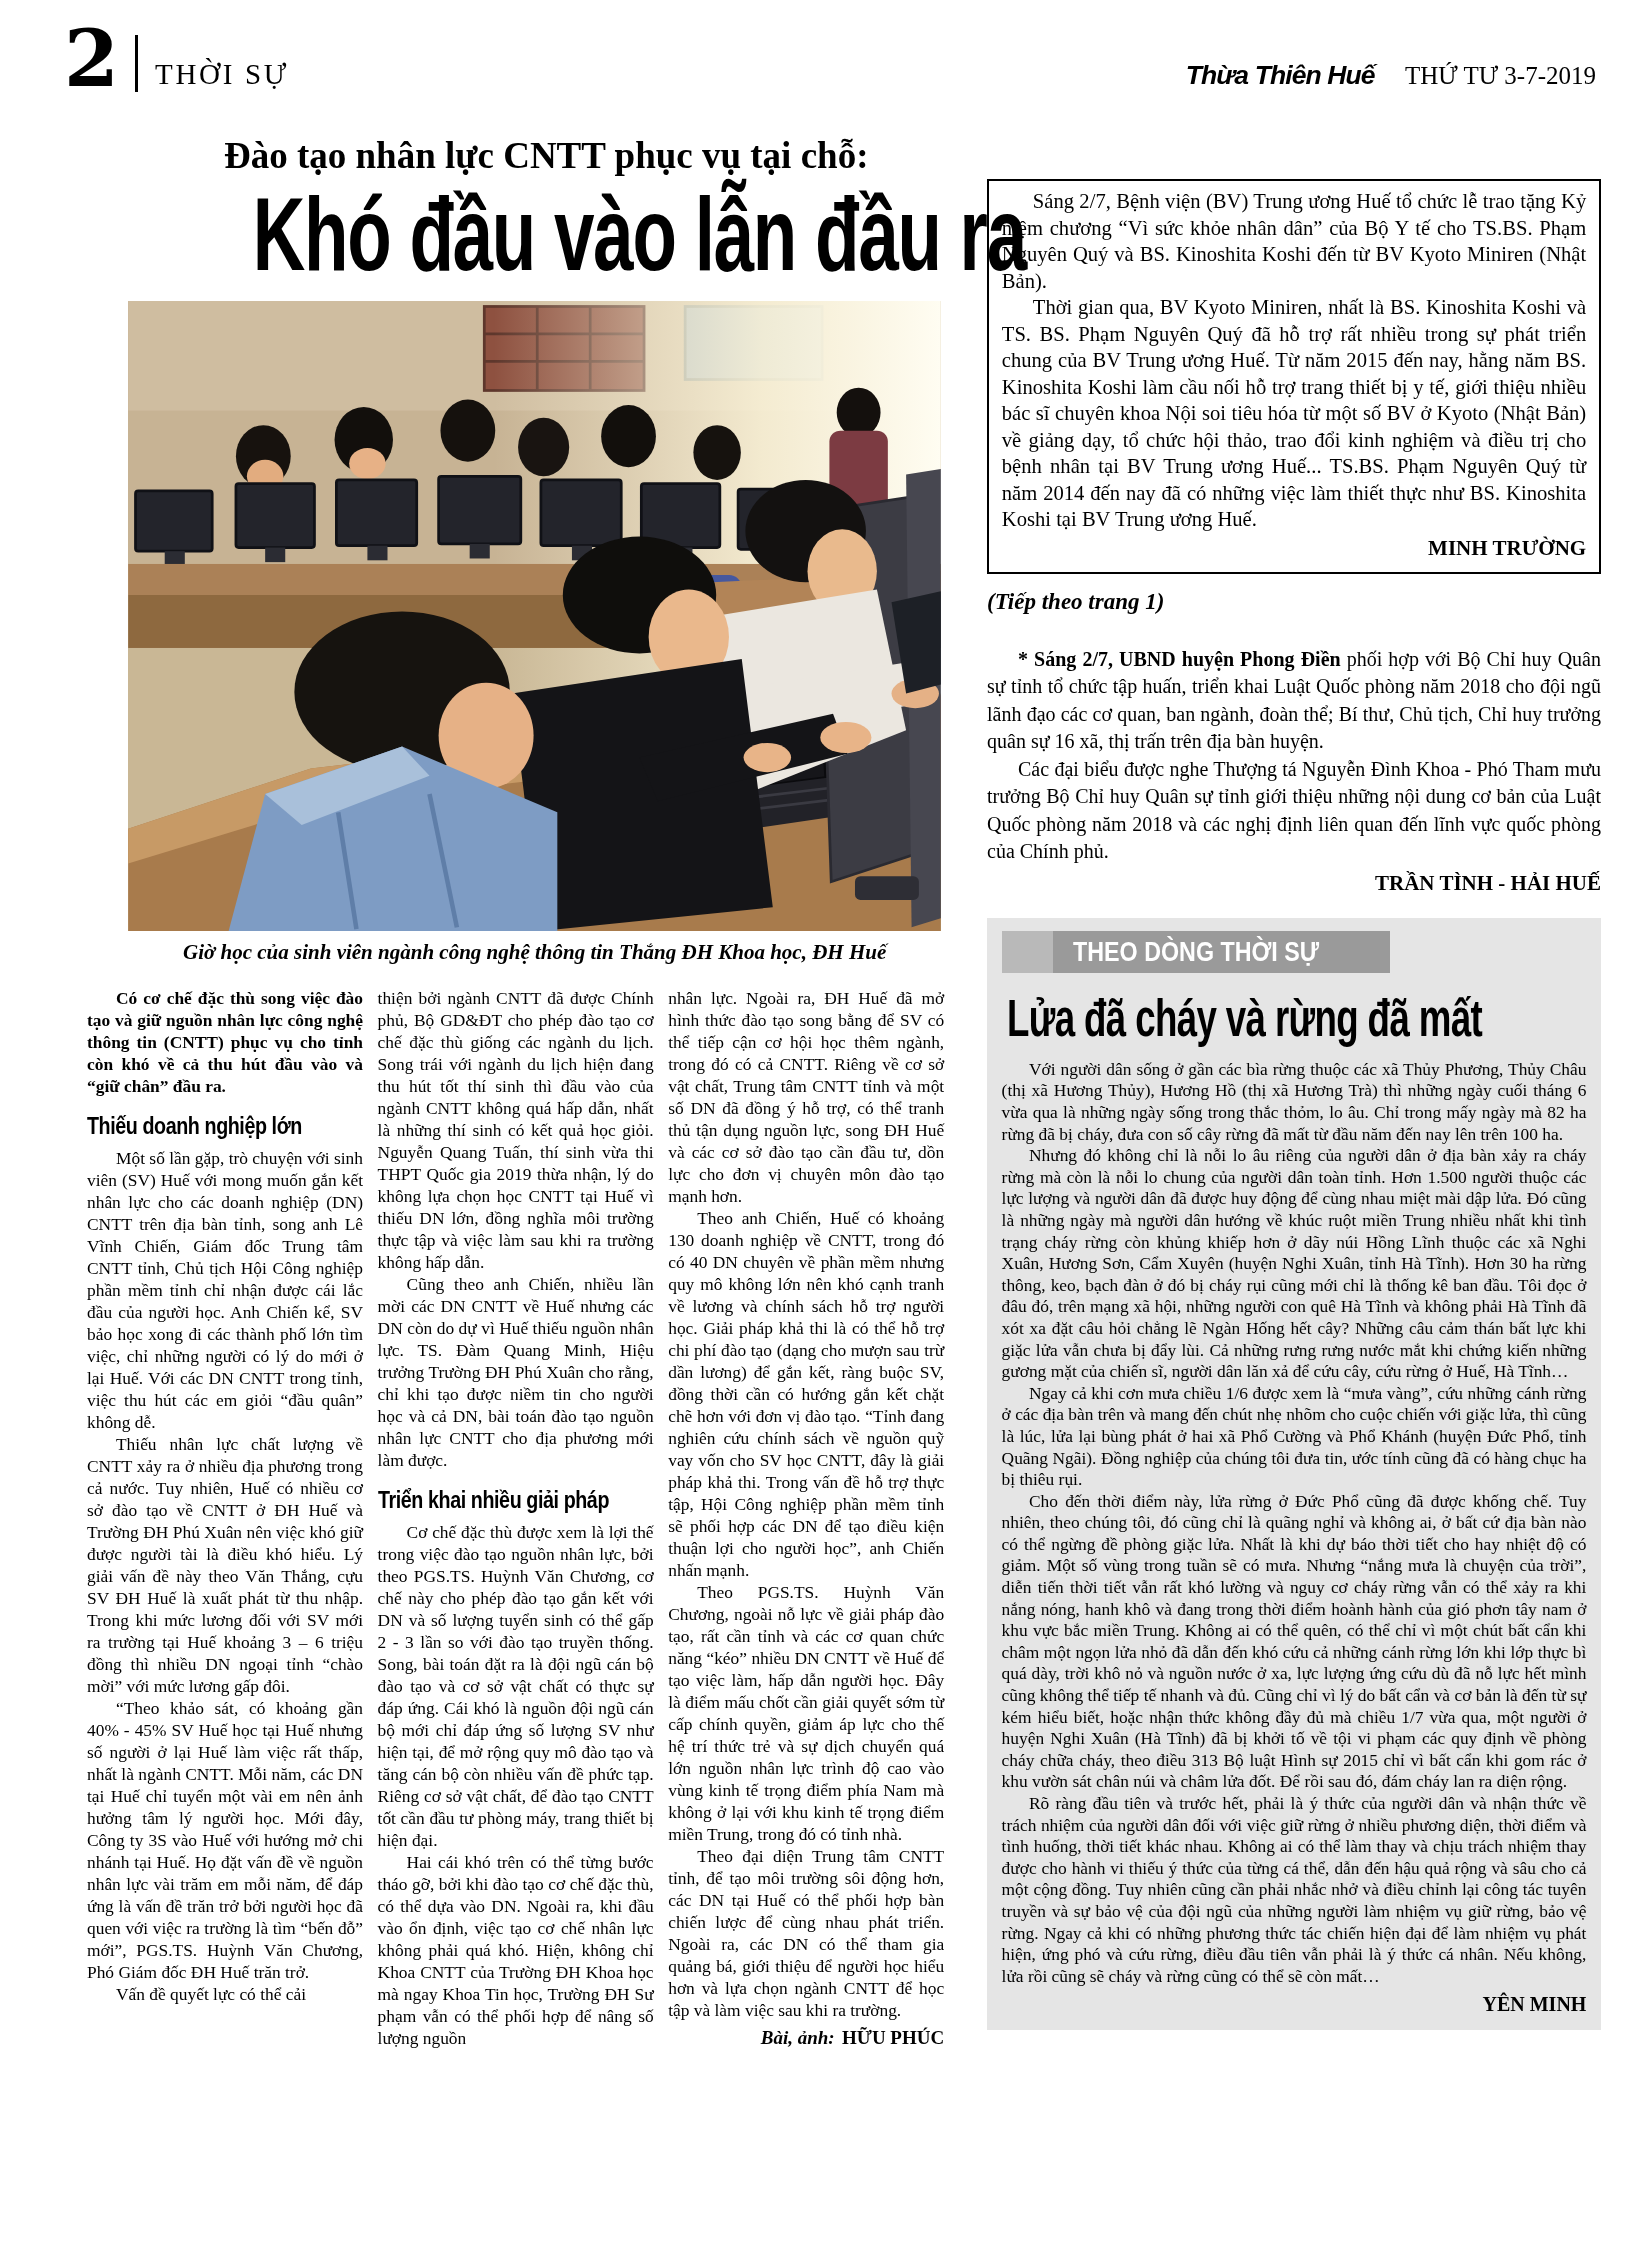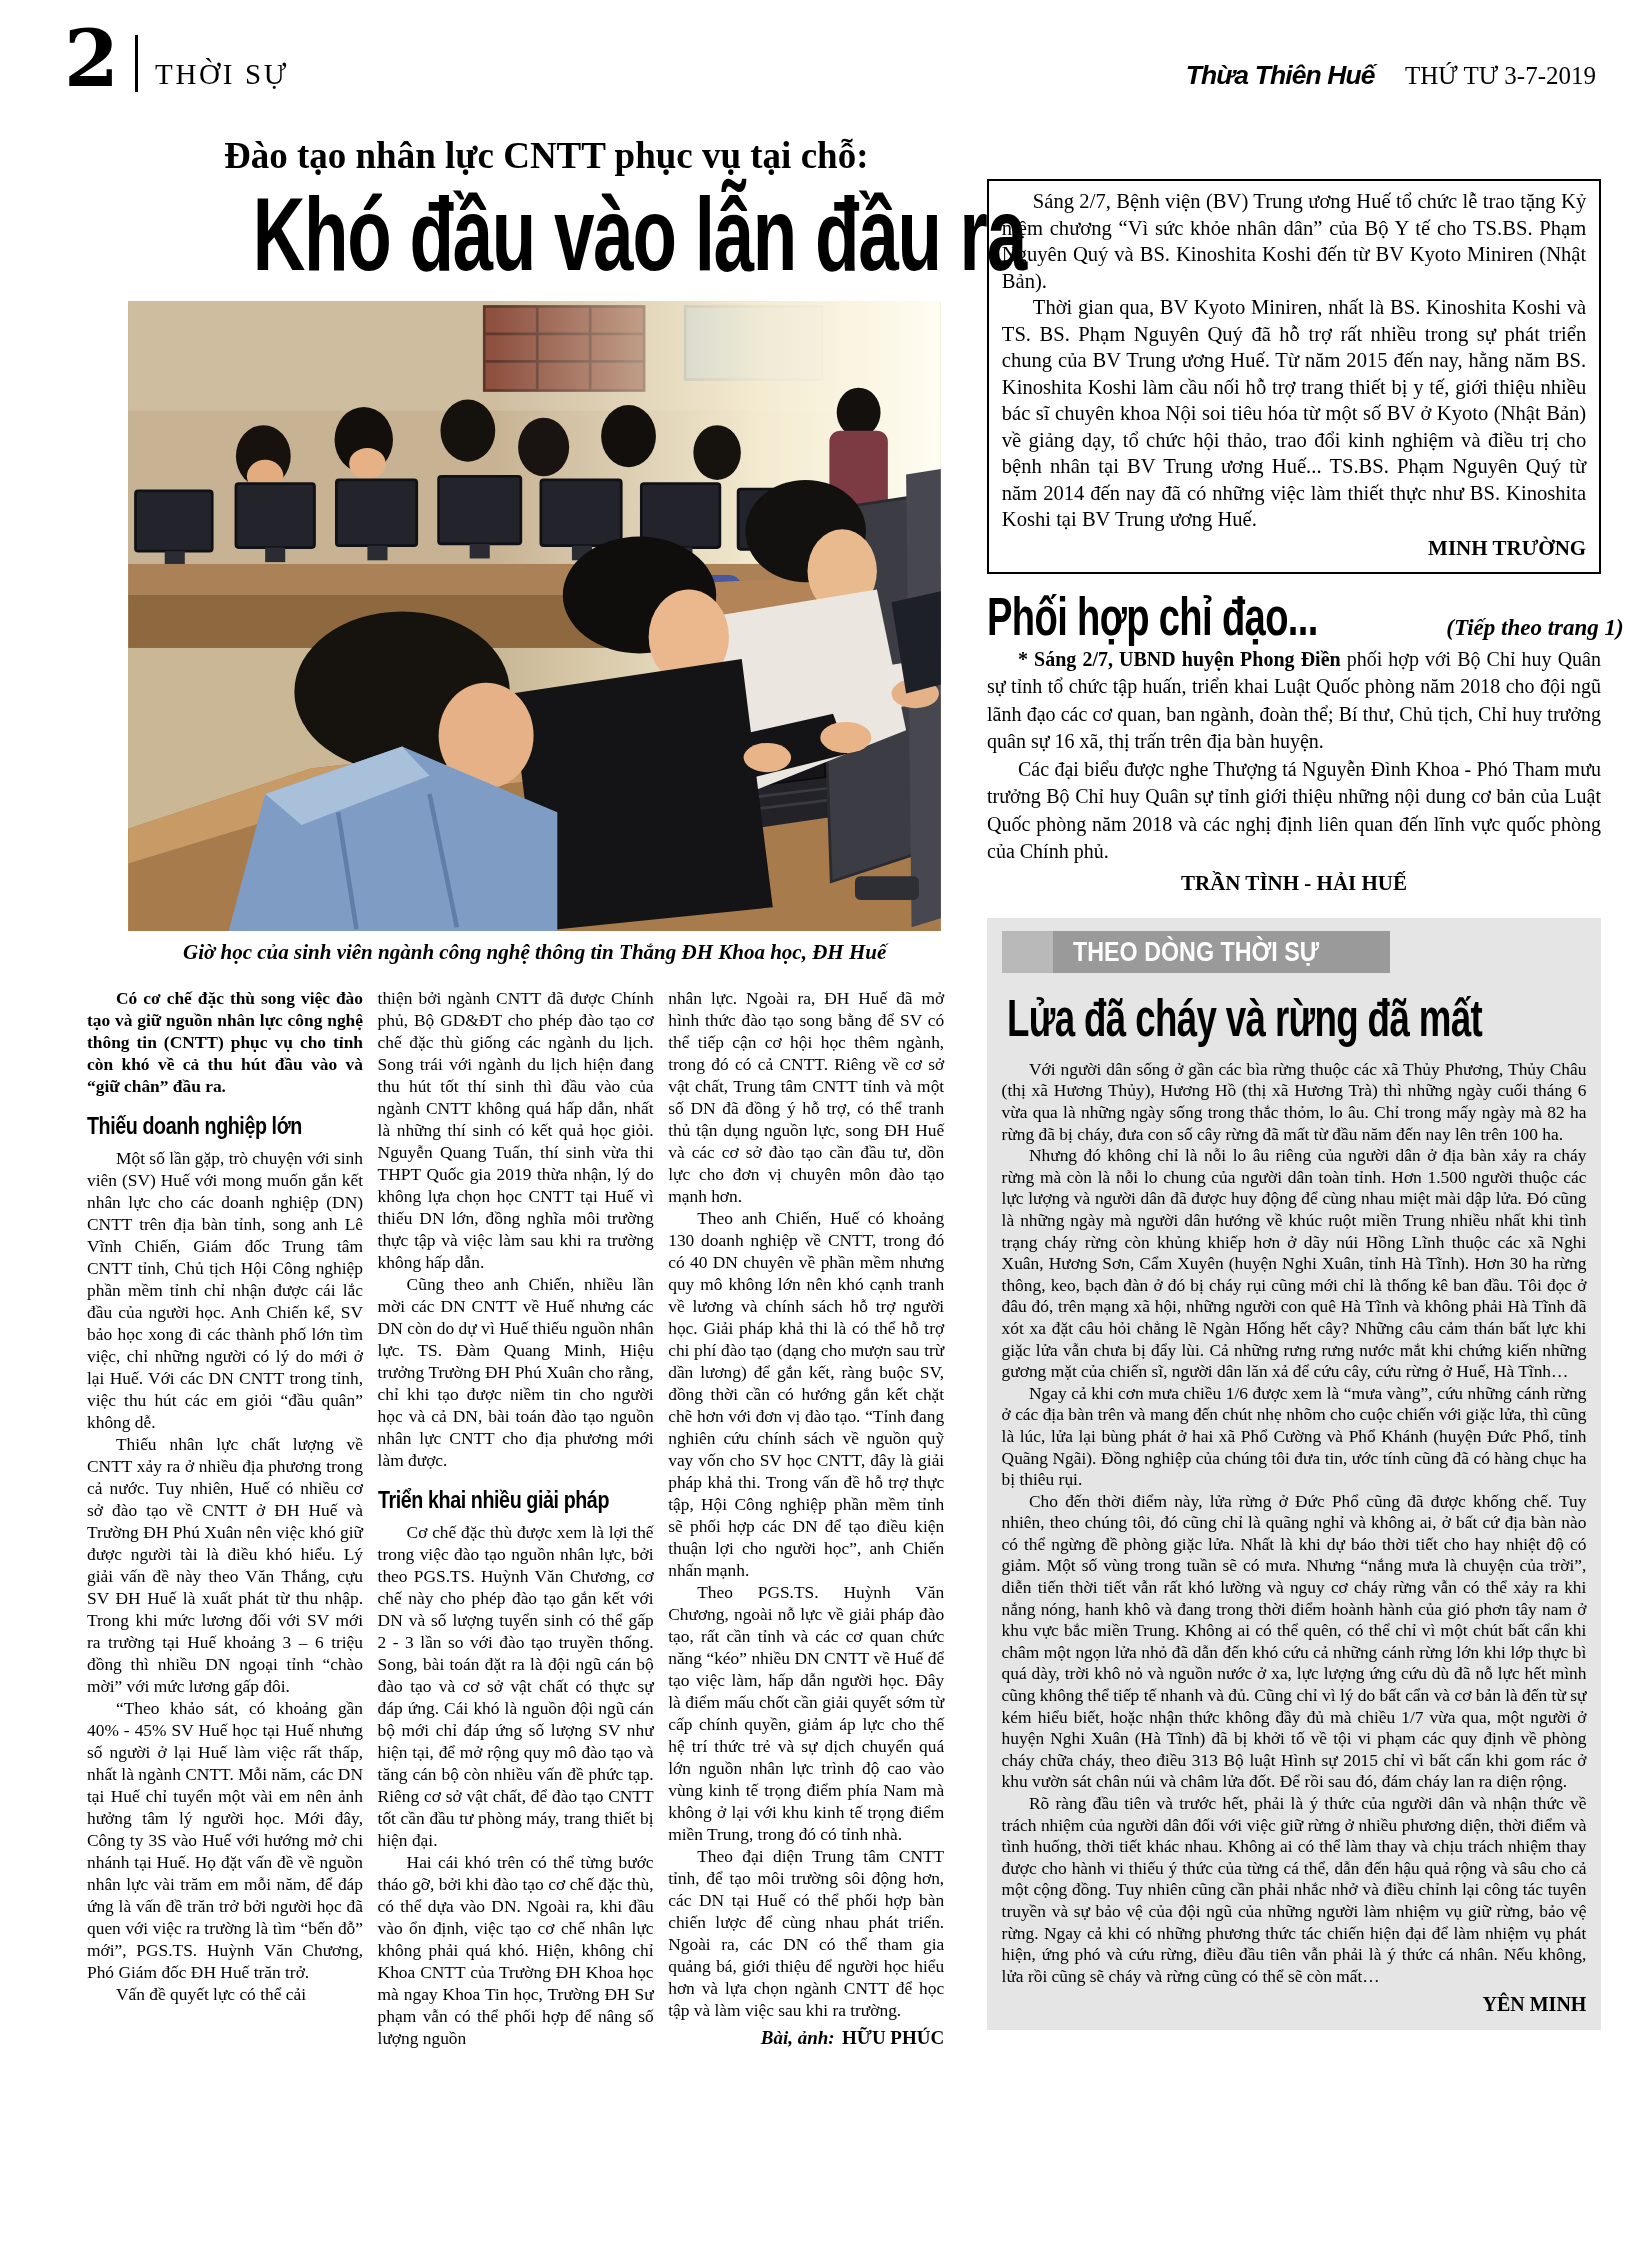--- a/index.html
+++ b/index.html
@@ -39,21 +39,21 @@
   .right-col{position:absolute;left:987px;top:179px;width:614px;}
   .honor-box{border:2.7px solid #000;padding:7.3px 12.8px 11px 12.8px;}
   .honor-title{font-size:38px;line-height:43px;margin-bottom:7.3px;}
   .honor-box p{margin:0;font-size:20.6px;line-height:26.5px;text-align:justify;text-indent:31px;}
   .honor-byline{margin-top:3.7px;text-align:right;font-weight:bold;font-size:21px;}
   .directive{margin-top:14.6px;}
   .directive-head-row{display:flex;align-items:baseline;justify-content:space-between;height:57px;}
   .directive-head{font-size:53px;line-height:55px;}
   .continuation{font-style:italic;font-weight:bold;font-size:23px;white-space:nowrap;}
   .directive p{margin:0;font-size:20px;line-height:27.4px;text-align:justify;text-indent:31px;}
-  .directive-byline{margin-top:5.5px;text-align:center;font-weight:bold;font-size:21px;}
+  .directive-byline{margin-top:5.5px;text-align:right;font-weight:bold;font-size:21px;}
   
   .gray-box{margin-top:22px;background:#e5e5e5;padding:12.8px 14.6px 14.6px 14.6px;}
   .tab-row{display:flex;height:50px;margin-bottom:9.1px;}
   .tab-sq{width:51px;height:42px;background:#b9b9b9;}
   .tab-bar{background:#9a9a9a;color:#fff;display:flex;align-items:center;padding:0 27.4px 0 20px;height:42px;}
   .tab-bar .txt{font-size:27.4px;letter-spacing:0px;transform:scaleX(0.85);transform-origin:left center;white-space:nowrap;}
   .gray-head{font-size:51px;line-height:57px;margin:1.8px 0 9.1px 5.5px;height:60px;}
   .gray-box p{margin:0;font-size:17.4px;line-height:21.6px;text-align:justify;text-indent:27.4px;}
   .gray-byline{margin-top:5.5px;text-align:right;font-weight:bold;font-size:20px;}
 </style>
@@ -215,21 +215,20 @@
 <div class="right-col">
 
   <div class="honor-box">
     <p>Sáng 2/7, Bệnh viện (BV) Trung ương Huế tổ chức lễ trao tặng Kỷ niệm chương “Vì sức khỏe nhân dân” của Bộ Y tế cho TS.BS. Phạm Nguyên Quý và BS. Kinoshita Koshi đến từ BV Kyoto Miniren (Nhật Bản).</p>
     <p>Thời gian qua, BV Kyoto Miniren, nhất là BS. Kinoshita Koshi và TS. BS. Phạm Nguyên Quý đã hỗ trợ rất nhiều trong sự phát triển chung của BV Trung ương Huế. Từ năm 2015 đến nay, hằng năm BS. Kinoshita Koshi làm cầu nối hỗ trợ trang thiết bị y tế, giới thiệu nhiều bác sĩ chuyên khoa Nội soi tiêu hóa từ một số BV ở Kyoto (Nhật Bản) về giảng dạy, tổ chức hội thảo, trao đổi kinh nghiệm và điều trị cho bệnh nhân tại BV Trung ương Huế... TS.BS. Phạm Nguyên Quý từ năm 2014 đến nay đã có những việc làm thiết thực như BS. Kinoshita Koshi tại BV Trung ương Huế.</p>
     <div class="honor-byline">MINH TRƯỜNG</div>
   </div>
 
   <div class="directive">
     <div class="directive-head-row">
-      <div class="directive-head cond"><span class="sqz">Phối hợp chỉ đạo...</span></div>
       <div class="continuation">(Tiếp theo trang 1)</div>
     </div>
     <p><b>* Sáng 2/7, UBND huyện Phong Điền</b><span> phối hợp với Bộ Chỉ huy Quân sự tỉnh tổ chức tập huấn, triển khai Luật Quốc phòng năm 2018 cho đội ngũ lãnh đạo các cơ quan, ban ngành, đoàn thể; Bí thư, Chủ tịch, Chỉ huy trưởng quân sự 16 xã, thị trấn trên địa bàn huyện.</span></p>
     <p>Các đại biểu được nghe Thượng tá Nguyễn Đình Khoa - Phó Tham mưu trưởng Bộ Chỉ huy Quân sự tỉnh giới thiệu những nội dung cơ bản của Luật Quốc phòng năm 2018 và các nghị định liên quan đến lĩnh vực quốc phòng của Chính phủ.</p>
     <div class="directive-byline">TRẦN TÌNH - HẢI HUẾ</div>
   </div>
 
   <div class="gray-box">
     <div class="tab-row">
       <div class="tab-sq"></div>

